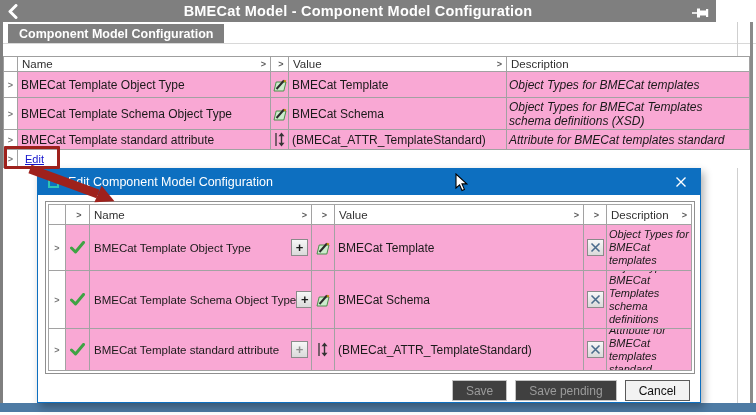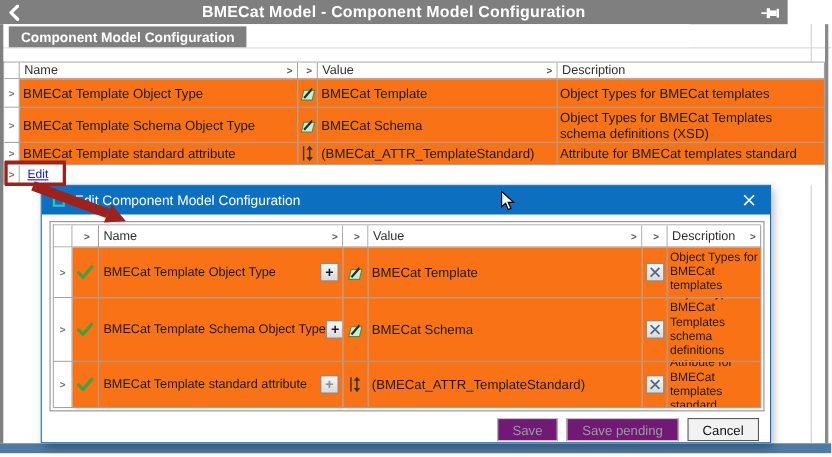--- a/index.html
+++ b/index.html
@@ -18,25 +18,25 @@
          font-size:12.5px; font-weight:bold; display:flex; align-items:center; padding:0 11px; }
   .tabline { position:absolute; left:0; top:43px; width:756px; height:1px; background:#d8d8d8; z-index:1; }
   .panelline { position:absolute; left:737px; top:22px; width:1px; height:381px; background:#cfcfcf; z-index:1; }
   .winleft  { position:absolute; left:0; top:22px; width:3px; height:381px; background:#7f7f7f; z-index:3; }
   .winright { position:absolute; left:750px; top:22px; width:3px; height:381px; background:#8a8a8a; z-index:3; }
   .bottombar { position:absolute; left:0; top:403px; width:756px; height:9px; background:#4E7BA4; z-index:10; }
 
   
   .c { border-right:1px solid #a2a2a2; border-bottom:1px solid #a2a2a2; display:flex; align-items:center;
        padding:1px 3px; overflow:hidden; background:#fff; color:#1a1a1a; }
-  .yel { background:#f97316; }
+  .yel { background:#f9a8d4; }
   .exp { justify-content:center; padding:0; color:#767676; font-size:9px; font-weight:bold; }
   .hcell { font-size:11.5px; color:#303030; padding:0 4px; }
   .sort { margin-left:auto; color:#5a5a5a; font-size:9px; font-weight:bold; padding-left:3px; }
-  .desc { font-size:11px; line-height:13px; padding:1px 2px; }
+  .desc { font-size:11px; line-height:13px; padding:1px 2px;font-style:italic; }
 
   
   .mtable { position:absolute; left:3px; top:56px; width:747px; z-index:2;
             display:grid; grid-template-columns:14px 253px 18px 218px 1fr;
             grid-template-rows:15px 26px 32px 20px 18px;
             border-top:1px solid #9f9f9f; border-left:1px solid #9f9f9f; font-size:12px; }
   .mtable .desc { font-size:12px; line-height:14px; }
   .editcell { grid-column:2/6; border:none; background:#fff; }
   .nbb { border-bottom:none; }
   .editlink { color:#1414CC; text-decoration:underline; font-size:11px; margin-left:4px; cursor:pointer; }
@@ -62,21 +62,21 @@
   .namecell { padding-left:4px; }
   .nametxt { font-size:11.5px; white-space:nowrap; }
   .plus { width:17px; height:17px; margin-left:auto; flex:none; background:linear-gradient(#f7f7f7,#dadada);
           border:1px solid #8a8a8a; display:flex; align-items:center; justify-content:center;
           font-size:13px; font-weight:bold; color:#1c1c1c; cursor:pointer; }
   .plus.dim { color:#8f8f8f; }
   .xbtn { width:17px; height:17px; flex:none; background:linear-gradient(#f7f7f7,#dadada);
           border:1px solid #8a8a8a; display:flex; align-items:center; justify-content:center; cursor:pointer; }
   .btnrow { display:flex; justify-content:flex-end; gap:8px; margin-top:6px; padding-right:4px; }
   .btn { height:21px; padding:0 13px; font-size:12px; display:flex; align-items:center; }
-  .btn.dis { background:#701a75; color:#9B9B9B; border:1px solid #C4C4C4; }
+  .btn.dis { background:#404040; color:#9B9B9B; border:1px solid #C4C4C4; }
   .btn.def { background:#F2F2F2; color:#101010; border:1px solid #5A5A5A; cursor:pointer;text-align:center; }
 </style>
 </head>
 <body>
 
 <div id="screen">
 
   <div class="titlebar">
     <span class="back">
       <svg width="10" height="15" viewBox="0 0 10 15">

